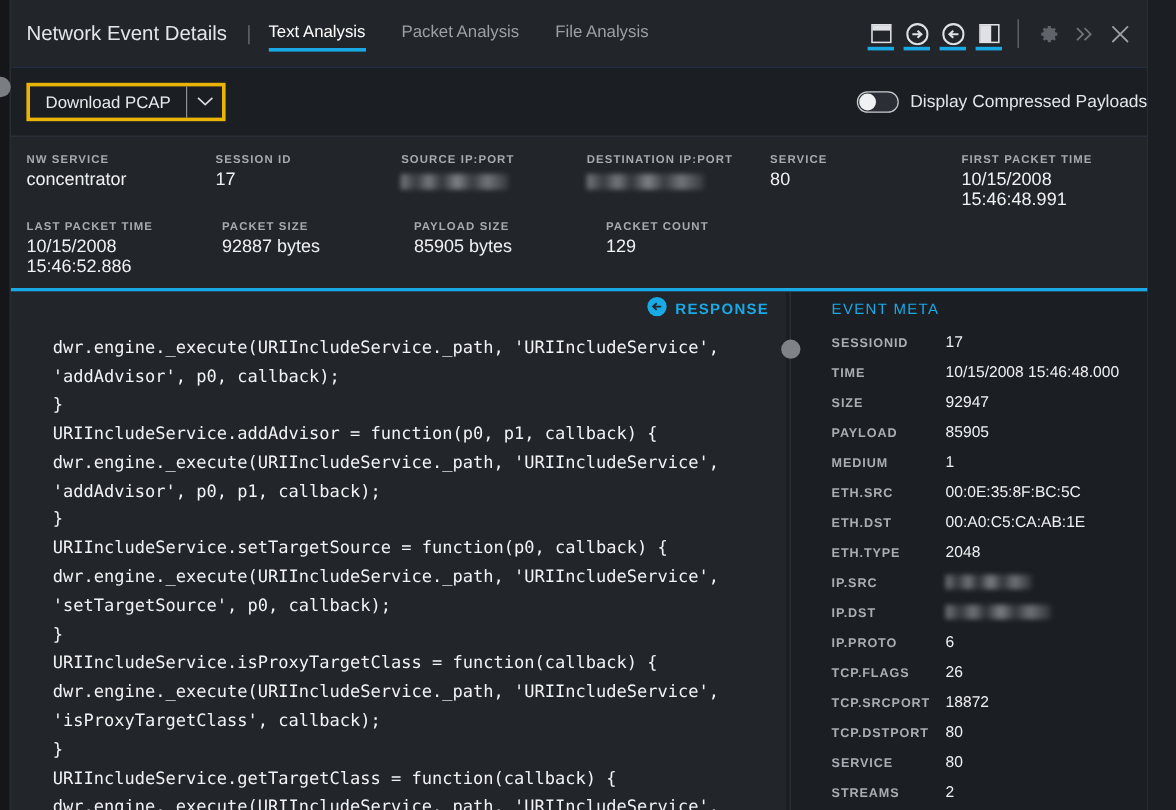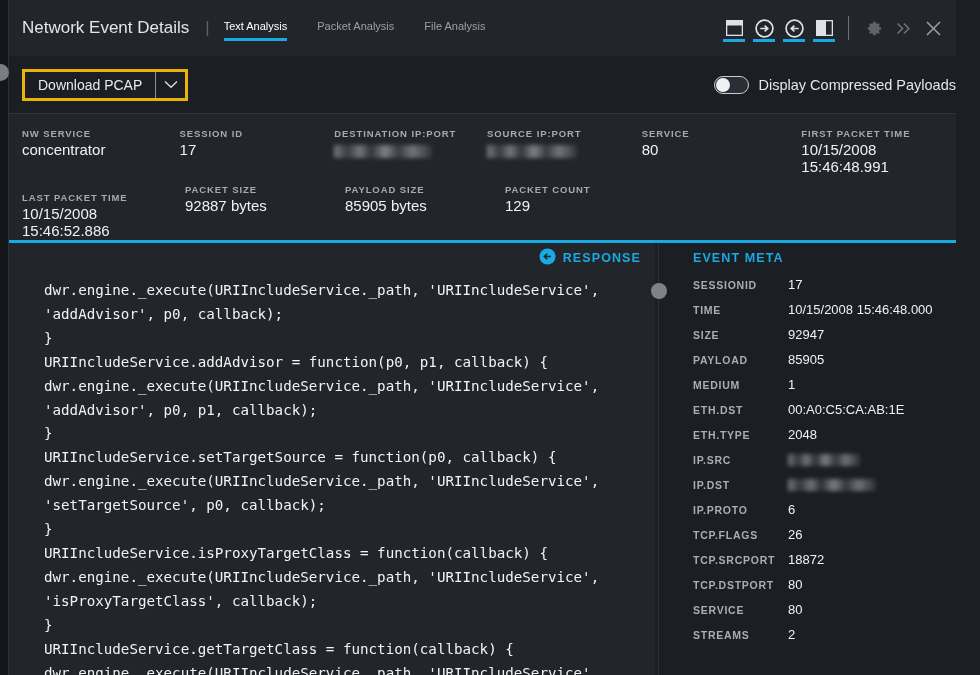--- a/index.html
+++ b/index.html
@@ -51,21 +51,21 @@
     color: #e3e5e8;
     white-space: nowrap;
   }
   .tabsep {
     color: #5d6268;
     font-size: 17px;
     margin: 0 14px 0 16px;
   }
   .tabs { display: flex; align-items: center; height: 100%; }
   .tab {
-    font-size: 11px;
+    font-size: 14px;
     color: #9ba0a6;
     padding: 0 0 4px 0;
     margin-right: 30px;
     position: relative;
     cursor: pointer;
     white-space: nowrap;
   }
   .tab.active { color: #ffffff; }
   .tab.active::after {
     content: "";
@@ -279,21 +279,21 @@
   }
   .right-head {
     height: 30px;
     flex: 0 0 30px;
     display: flex;
     align-items: center;
     padding-left: 28px;
   }
   .right-head .label {
     font-size: 12.5px;
-    font-weight: bold;
+    font-weight: normal;
     letter-spacing: 1.1px;
     color: #19a9e5;
   }
   .meta-list {
     flex: 1 1 auto;
     padding: 4px 0 0 28px;
     overflow: hidden;
   }
   .meta-row {
     display: flex;
@@ -413,40 +413,40 @@
   <div class="summary">
     <div class="sumrow" id="sumrow1">
         <div class="sumcell" style="width: 163px;">
           <div class="sumlabel">NW SERVICE</div>
           <div class="sumvalue">concentrator</div>
         </div>
         <div class="sumcell" style="width: 160px;">
           <div class="sumlabel">SESSION ID</div>
           <div class="sumvalue">17</div>
         </div>
+        <div class="sumcell" style="width: 160px;">
+          <div class="sumlabel">SOURCE IP:PORT</div>
+          <div class="sumvalue"><span class="redacted" style="width: 90px;"></span></div>
+        </div>
         <div class="sumcell" style="width: 158px;">
           <div class="sumlabel">DESTINATION IP:PORT</div>
           <div class="sumvalue"><span class="redacted" style="width: 98px;"></span></div>
-        </div>
-        <div class="sumcell" style="width: 160px;">
-          <div class="sumlabel">SOURCE IP:PORT</div>
-          <div class="sumvalue"><span class="redacted" style="width: 90px;"></span></div>
         </div>
         <div class="sumcell" style="width: 165px;">
           <div class="sumlabel">SERVICE</div>
           <div class="sumvalue">80</div>
         </div>
         <div class="sumcell" style="width: 160px;">
           <div class="sumlabel">FIRST PACKET TIME</div>
           <div class="sumvalue">10/15/2008
 15:46:48.991</div>
         </div>
       </div>
     <div class="sumrow" id="sumrow2">
-        <div class="sumcell" style="width: 163px; justify-content: flex-end;">
+        <div class="sumcell" style="width: 163px;">
           <div class="sumlabel">LAST PACKET TIME</div>
           <div class="sumvalue">10/15/2008
 15:46:52.886</div>
         </div>
         <div class="sumcell" style="width: 160px;">
           <div class="sumlabel">PACKET SIZE</div>
           <div class="sumvalue">92887 bytes</div>
         </div>
         <div class="sumcell" style="width: 160px;">
           <div class="sumlabel">PAYLOAD SIZE</div>
@@ -513,20 +513,24 @@
           </div>
           <div class="meta-row">
             <div class="meta-key">PAYLOAD</div>
             <div class="meta-val">85905</div>
           </div>
           <div class="meta-row">
             <div class="meta-key">MEDIUM</div>
             <div class="meta-val">1</div>
           </div>
           <div class="meta-row">
+            <div class="meta-key">ETH.SRC</div>
+            <div class="meta-val">00:0E:35:8F:BC:5C</div>
+          </div>
+          <div class="meta-row">
             <div class="meta-key">ETH.DST</div>
             <div class="meta-val">00:A0:C5:CA:AB:1E</div>
           </div>
           <div class="meta-row">
             <div class="meta-key">ETH.TYPE</div>
             <div class="meta-val">2048</div>
           </div>
           <div class="meta-row">
             <div class="meta-key">IP.SRC</div>
             <div class="meta-val"><span class="redacted" style="width: 72px;"></span></div>

